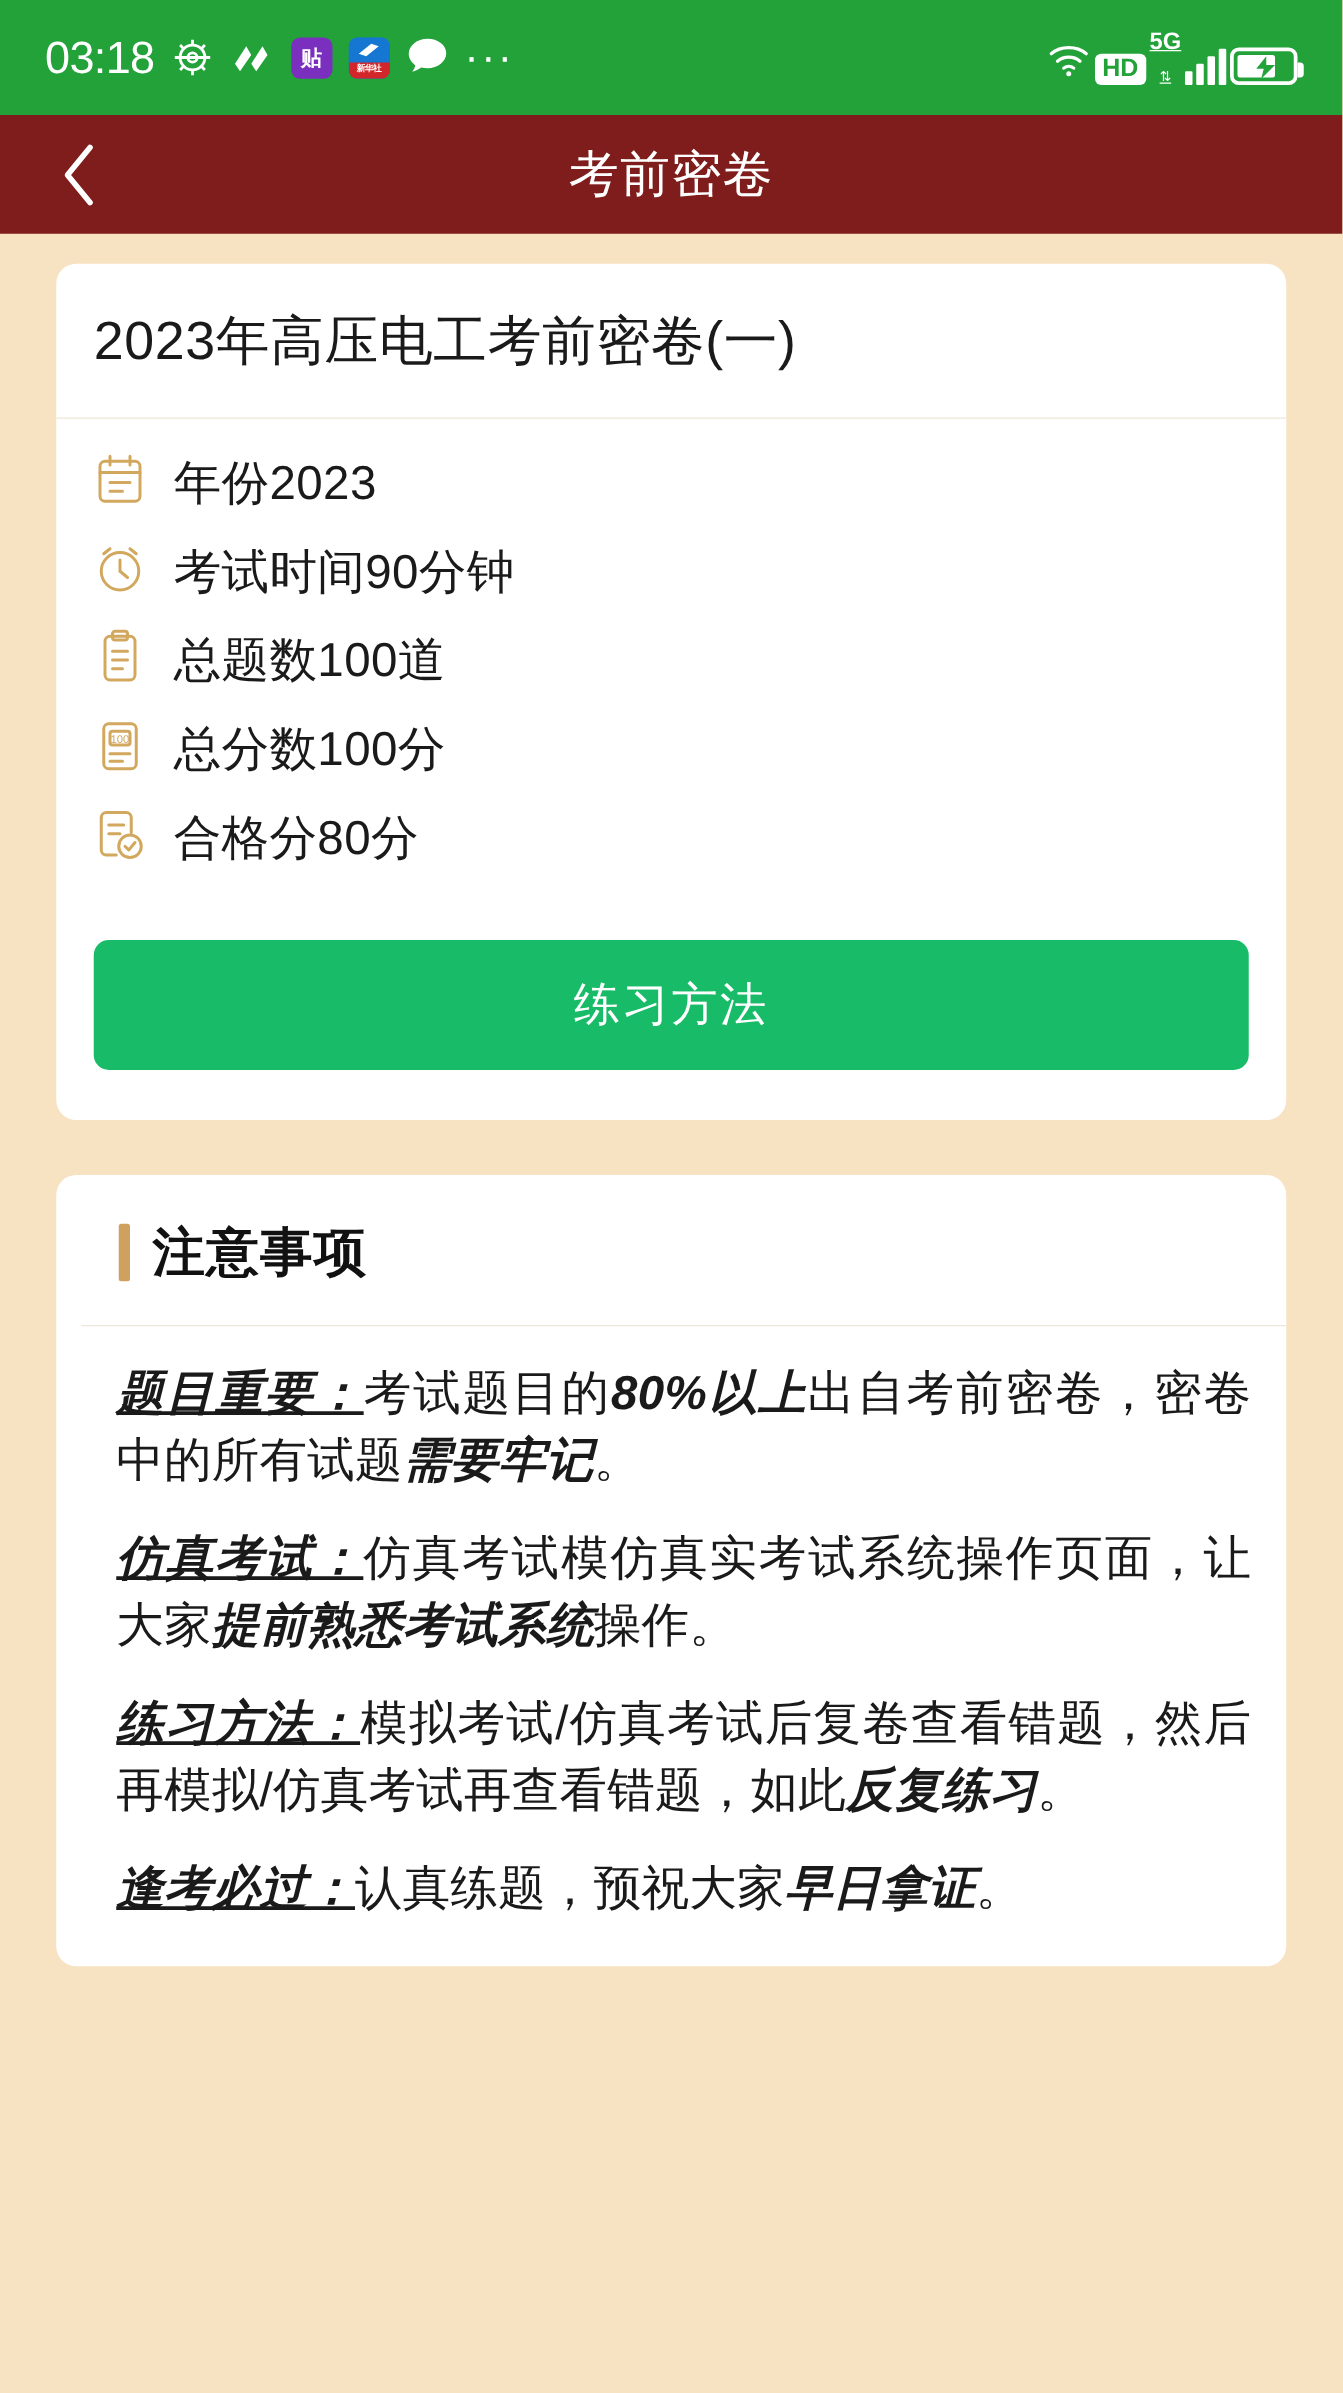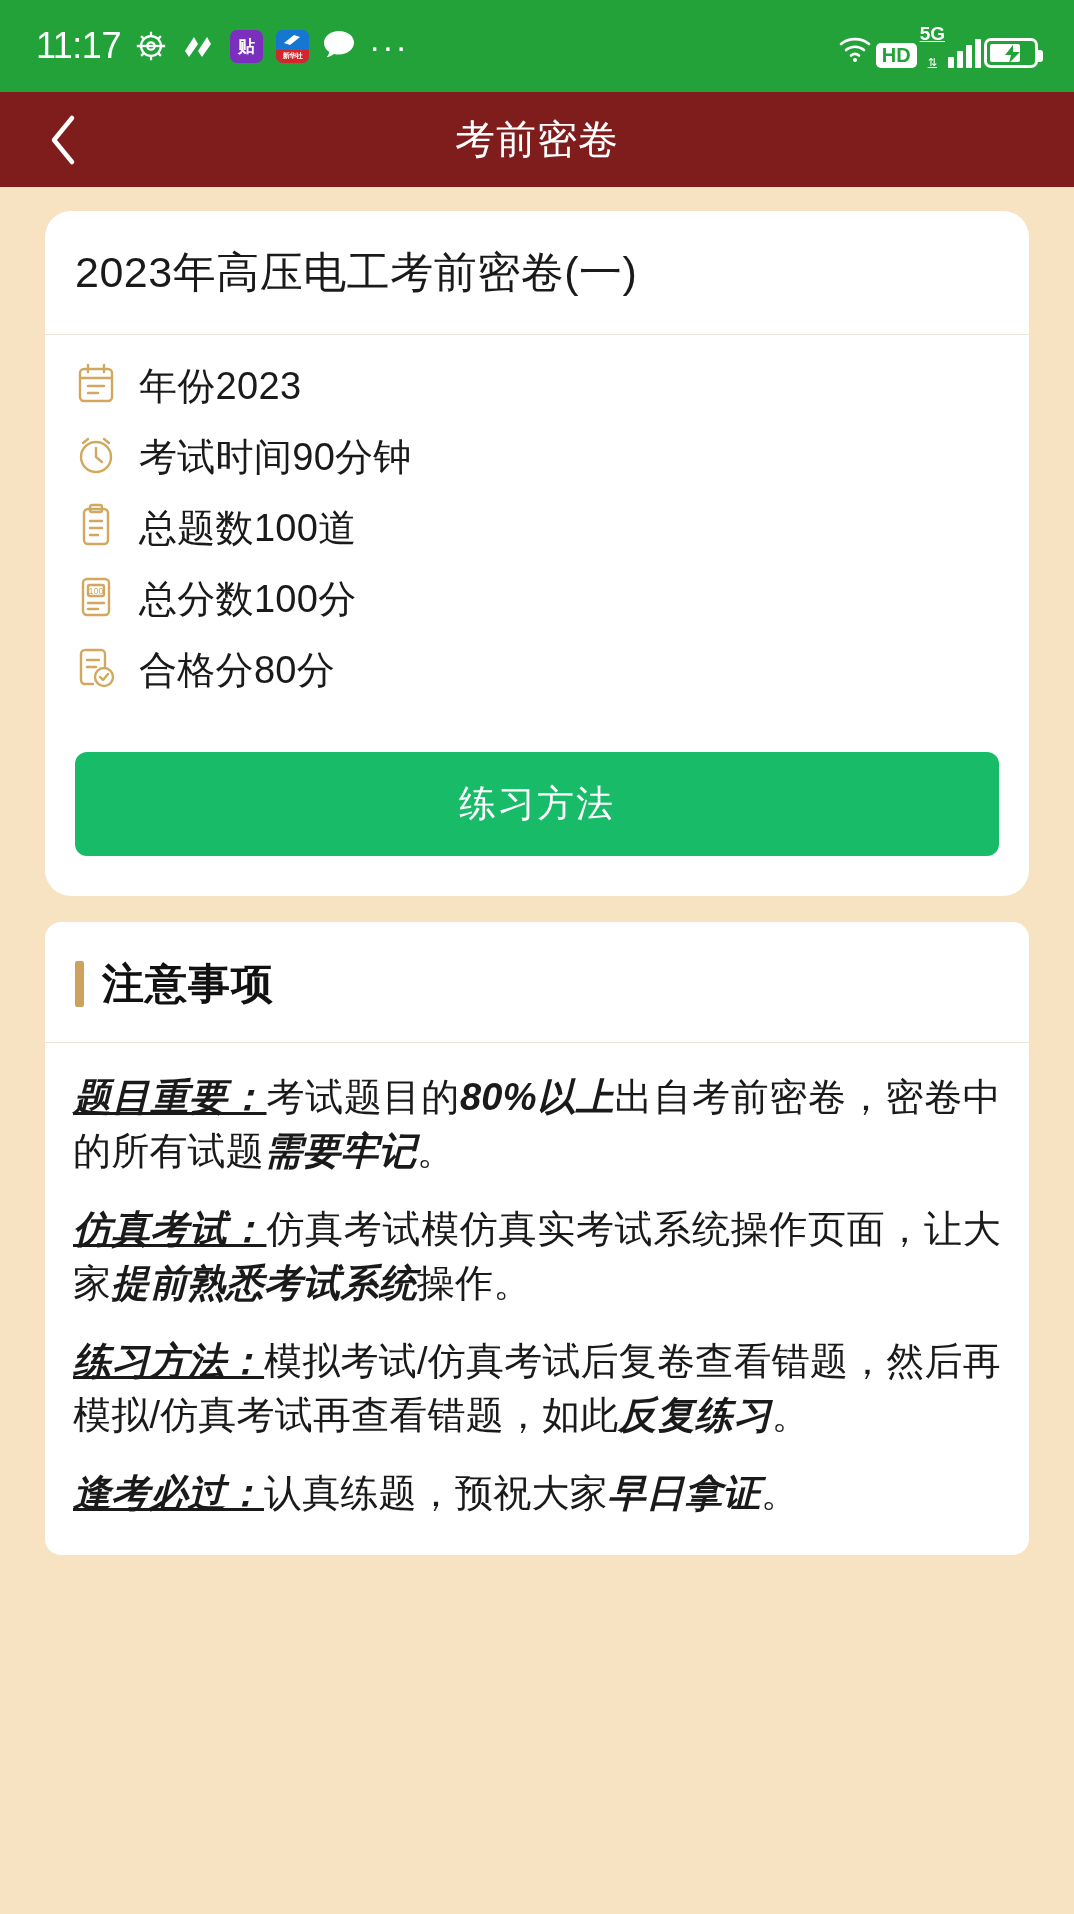--- a/index.html
+++ b/index.html
@@ -63,21 +63,21 @@
     width:56px; height:56px; display:flex; align-items:center; justify-content:center;
     cursor:pointer;
   }
   .nav-title {
     width:100%; text-align:center; color:#fff; font-size:40px; font-weight:500;
     letter-spacing:1px;
   }
 
   
   .content { padding:24px 45px 0 45px; }
-  .card { background:#fff; border-radius:26px; overflow:hidden; }
+  .card { background:#fff; border-radius:16px; overflow:hidden; }
 
   .card-title {
     padding:33px 30px 32px 30px;
     font-size:43px; color:#1a1a1a; font-weight:400; letter-spacing:0.5px;
     border-bottom:1.5px solid #EFE6DA;
   }
 
   .info-list { padding:26px 30px 0 30px; }
   .info-row {
     display:flex; align-items:flex-start; gap:22px; height:71px;
@@ -85,21 +85,21 @@
   .info-icon { width:42px; height:46px; flex:0 0 42px; display:flex; align-items:center; justify-content:center; }
   .info-text { font-size:38px; color:#1a1a1a; letter-spacing:0.3px; }
 
   .btn-wrap { padding:36px 30px 40px 30px; }
   .sim-btn {
     display:block; width:100%; height:104px; background:#18BC68;
     border:none; border-radius:12px; color:#fff; font-size:37px; font-weight:500;
     letter-spacing:2px; cursor:pointer; font-family:inherit;
   }
 
-  .notes-card { margin-top:26px; background:#fff; border-radius:16px; overflow:hidden; }
+  .notes-card { margin-top:44px; background:#fff; border-radius:16px; overflow:hidden;padding-left:20px; }
   .notes-head {
     padding:34px 30px 30px 30px; display:flex; align-items:center; gap:18px;
     border-bottom:1.5px solid #EFE6DA;
   }
   .accent-bar { width:9px; height:46px; background:#CFA15E; border-radius:2px; flex:0 0 9px; }
   .notes-title { font-size:42px; font-weight:700; color:#111; letter-spacing:1px; }
 
   .notes-body { padding:28px 28px 34px 28px; }
   .note-p {
     font-size:38px; line-height:1.42; color:#1a1a1a; margin-bottom:24px;
@@ -109,21 +109,21 @@
   .note-p b { font-weight:700; font-style:italic; }
   .note-p .lead { font-weight:700; font-style:italic;text-decoration:underline; }
 </style>
 </head>
 <body>
 
 <div class="screen">
 
   <div class="statusbar">
     <div class="sb-left">
-      <span class="sb-time">11:17</span>
+      <span class="sb-time">03:18</span>
 
       <span class="ico-gear">
         <svg width="34" height="34" viewBox="0 0 24 24" fill="none" stroke="#ffffff" stroke-width="1.6">
           <circle cx="12" cy="12" r="7"></circle>
           <circle cx="12" cy="12" r="2.6"></circle>
           <path d="M12 5V2 M12 22v-3 M5 12H2 M22 12h-3 M7 7L5 5 M19 19l-2-2 M17 7l2-2 M5 19l2-2"></path>
           <path d="M5 12h14"></path>
         </svg>
       </span>
 

